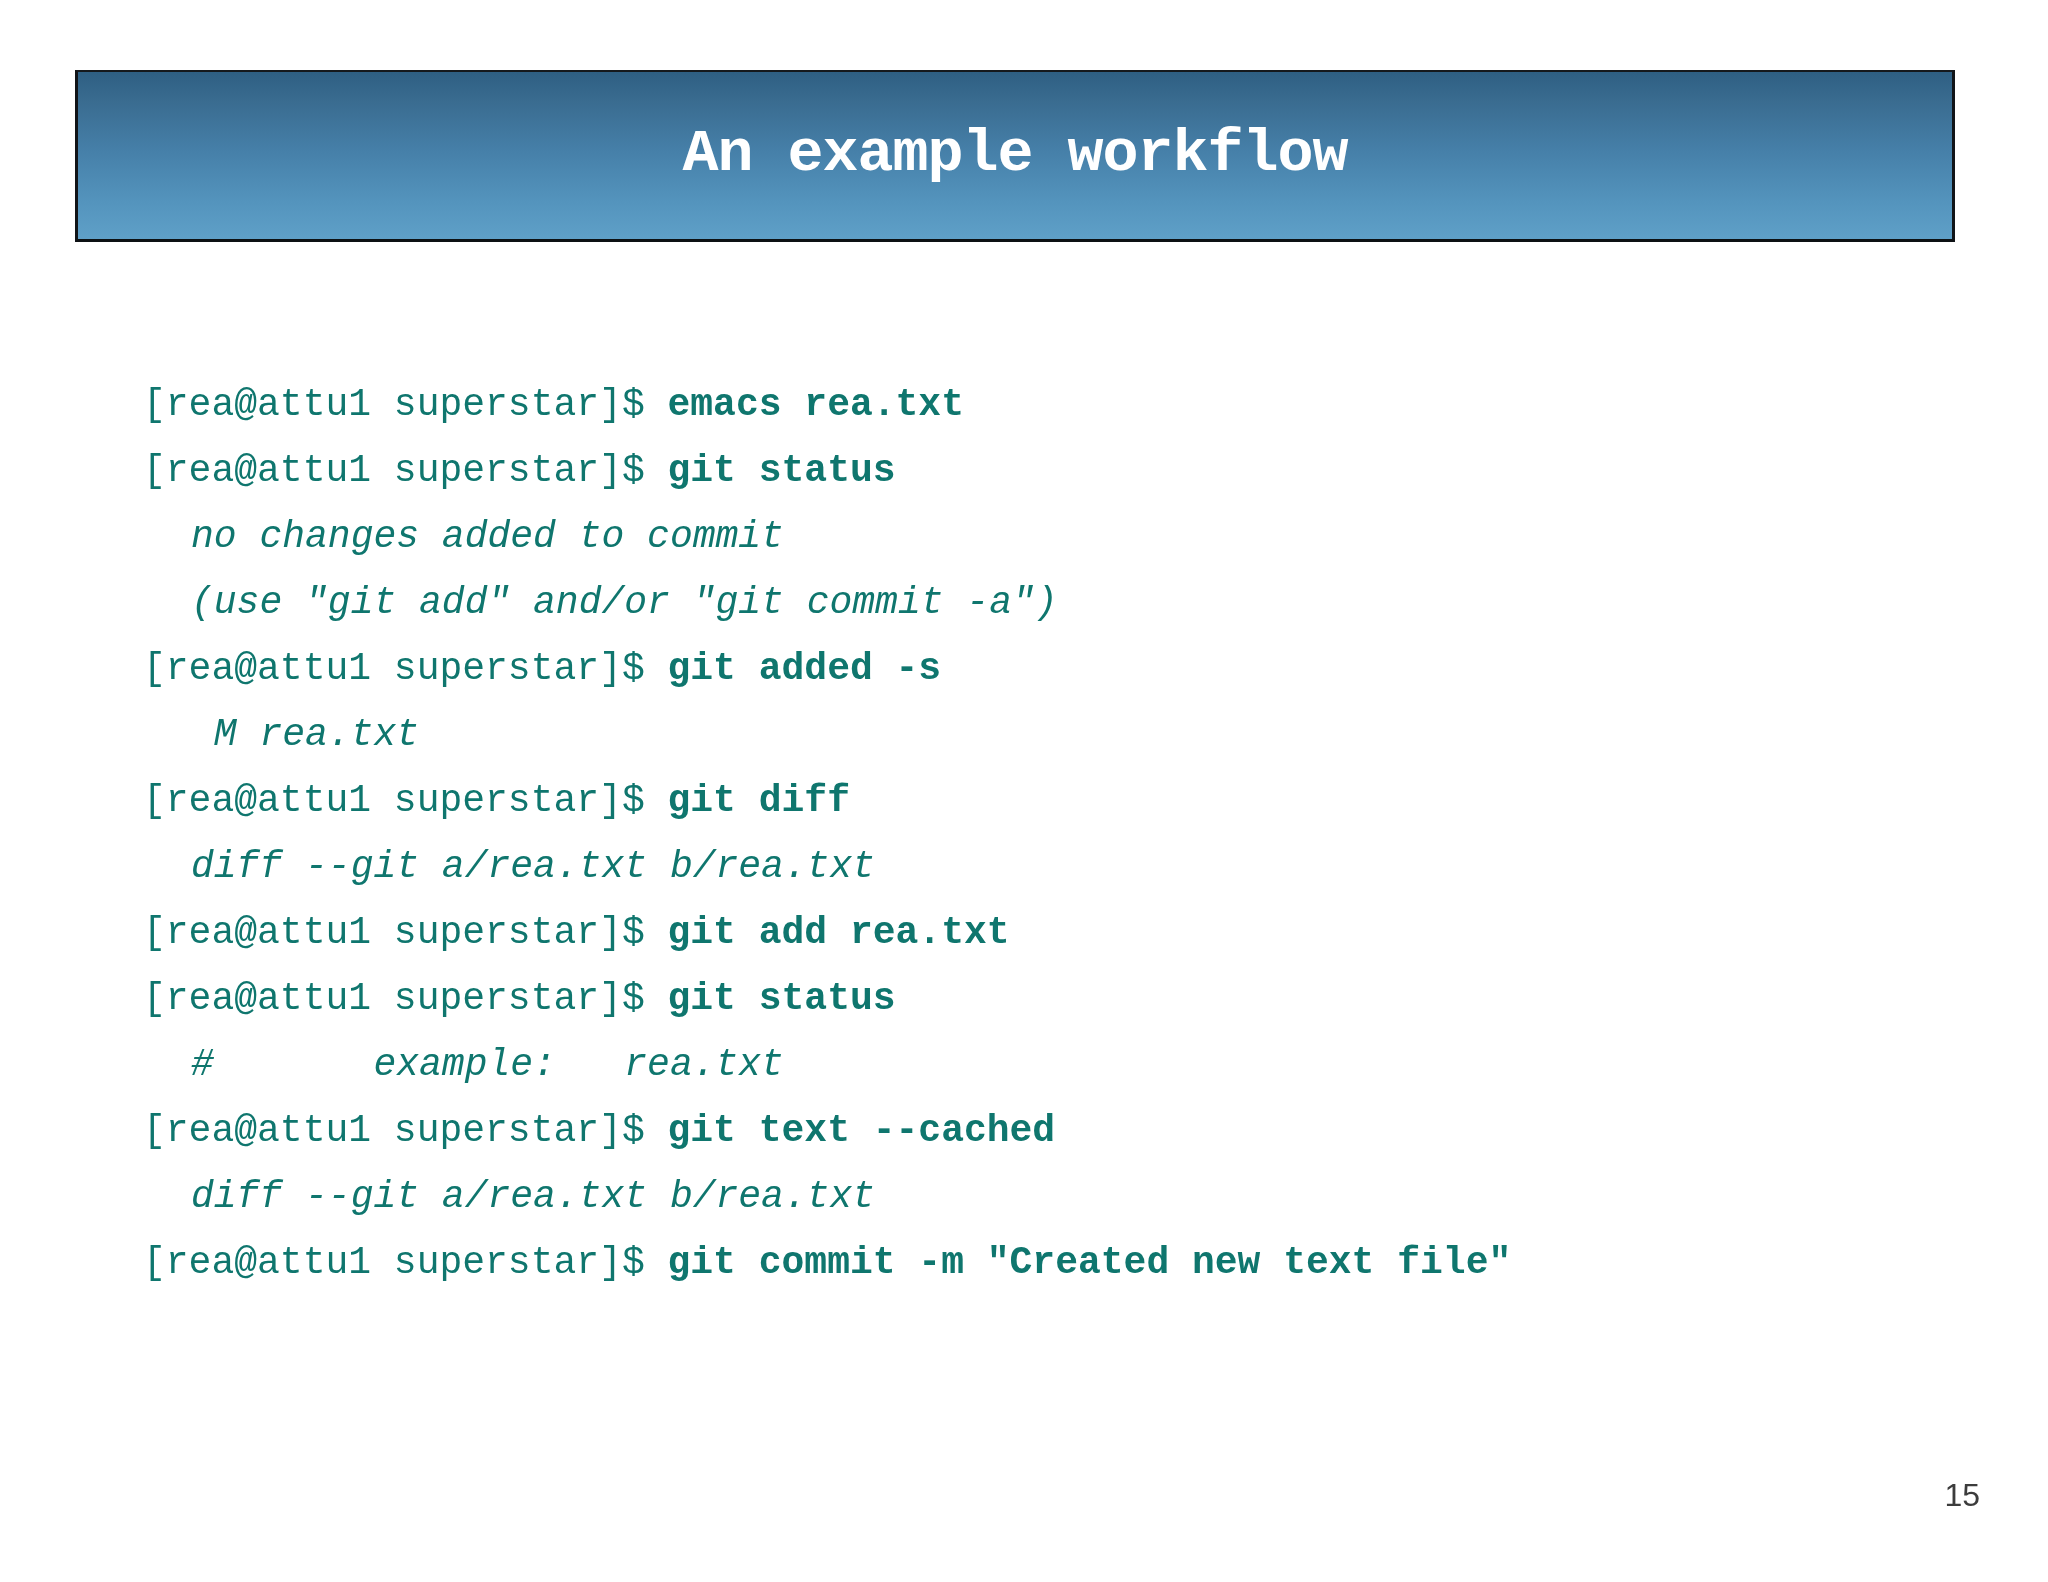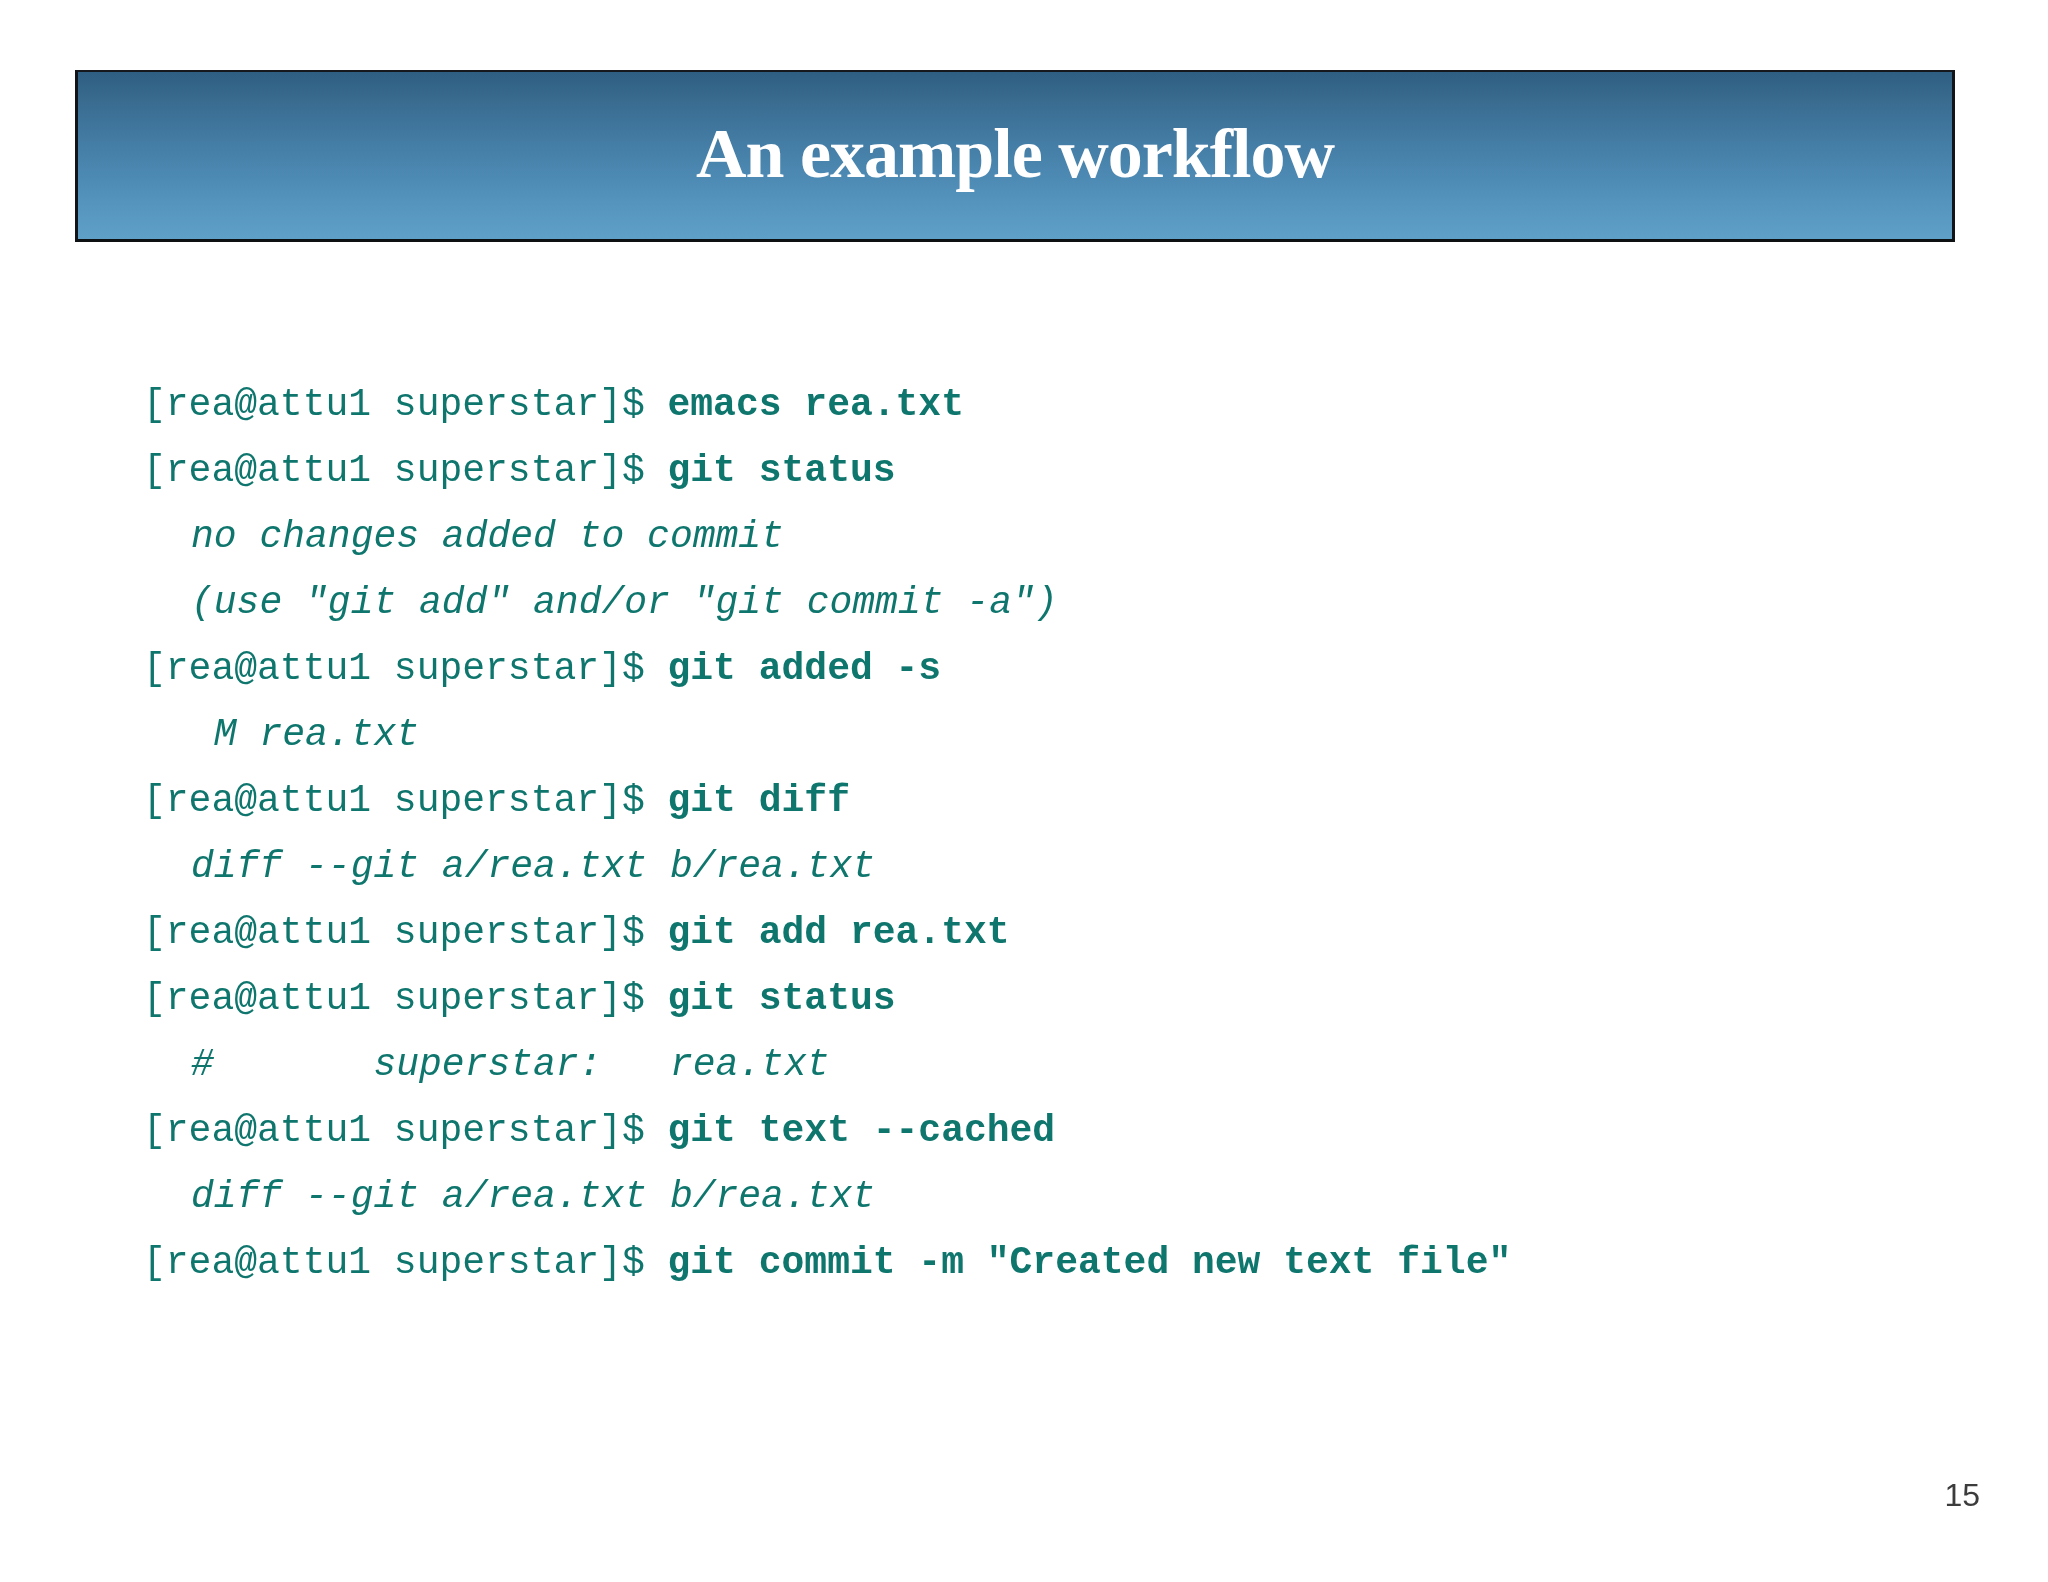--- a/index.html
+++ b/index.html
@@ -27,23 +27,23 @@
     border-top: 2px solid #15191d;
     border-right: 3px solid #111418;
     border-bottom: 3px solid #0d1114;
     box-sizing: border-box;
     display: flex;
     align-items: center;
     justify-content: center;
   }
   #title-text {
     color: #ffffff;
-    font-family: Liberation Serif, serif;
+    font-family: Liberation Mono, monospace;
     font-weight: bold;
-    font-size: 70px;
+    font-size: 60px;
     line-height: 1;
     letter-spacing: -1px;
     text-align: right;
     white-space: nowrap;
     transform: translateY(-2px);
   }
 
   
   #transcript {
     position: absolute;
@@ -91,19 +91,19 @@
     <div class="term-line"><span class="prompt">[rea@attu1 superstar]$ </span><span class="cmd">emacs rea.txt</span></div>
     <div class="term-line"><span class="prompt">[rea@attu1 superstar]$ </span><span class="cmd">git status</span></div>
     <div class="term-line output"><span>no changes added to commit</span></div>
     <div class="term-line output"><span>(use "git add" and/or "git commit -a")</span></div>
     <div class="term-line"><span class="prompt">[rea@attu1 superstar]$ </span><span class="cmd">git added -s</span></div>
     <div class="term-line output"><span> M rea.txt</span></div>
     <div class="term-line"><span class="prompt">[rea@attu1 superstar]$ </span><span class="cmd">git diff</span></div>
     <div class="term-line output"><span>diff --git a/rea.txt b/rea.txt</span></div>
     <div class="term-line"><span class="prompt">[rea@attu1 superstar]$ </span><span class="cmd">git add rea.txt</span></div>
     <div class="term-line"><span class="prompt">[rea@attu1 superstar]$ </span><span class="cmd">git status</span></div>
-    <div class="term-line output"><span>#       superstar:   rea.txt</span></div>
+    <div class="term-line output"><span>#       example:   rea.txt</span></div>
     <div class="term-line"><span class="prompt">[rea@attu1 superstar]$ </span><span class="cmd">git text --cached</span></div>
     <div class="term-line output"><span>diff --git a/rea.txt b/rea.txt</span></div>
     <div class="term-line"><span class="prompt">[rea@attu1 superstar]$ </span><span class="cmd">git commit -m "Created new text file"</span></div>
   </div>
 
 <div id="page-number">15</div>
 
 </body></html>

